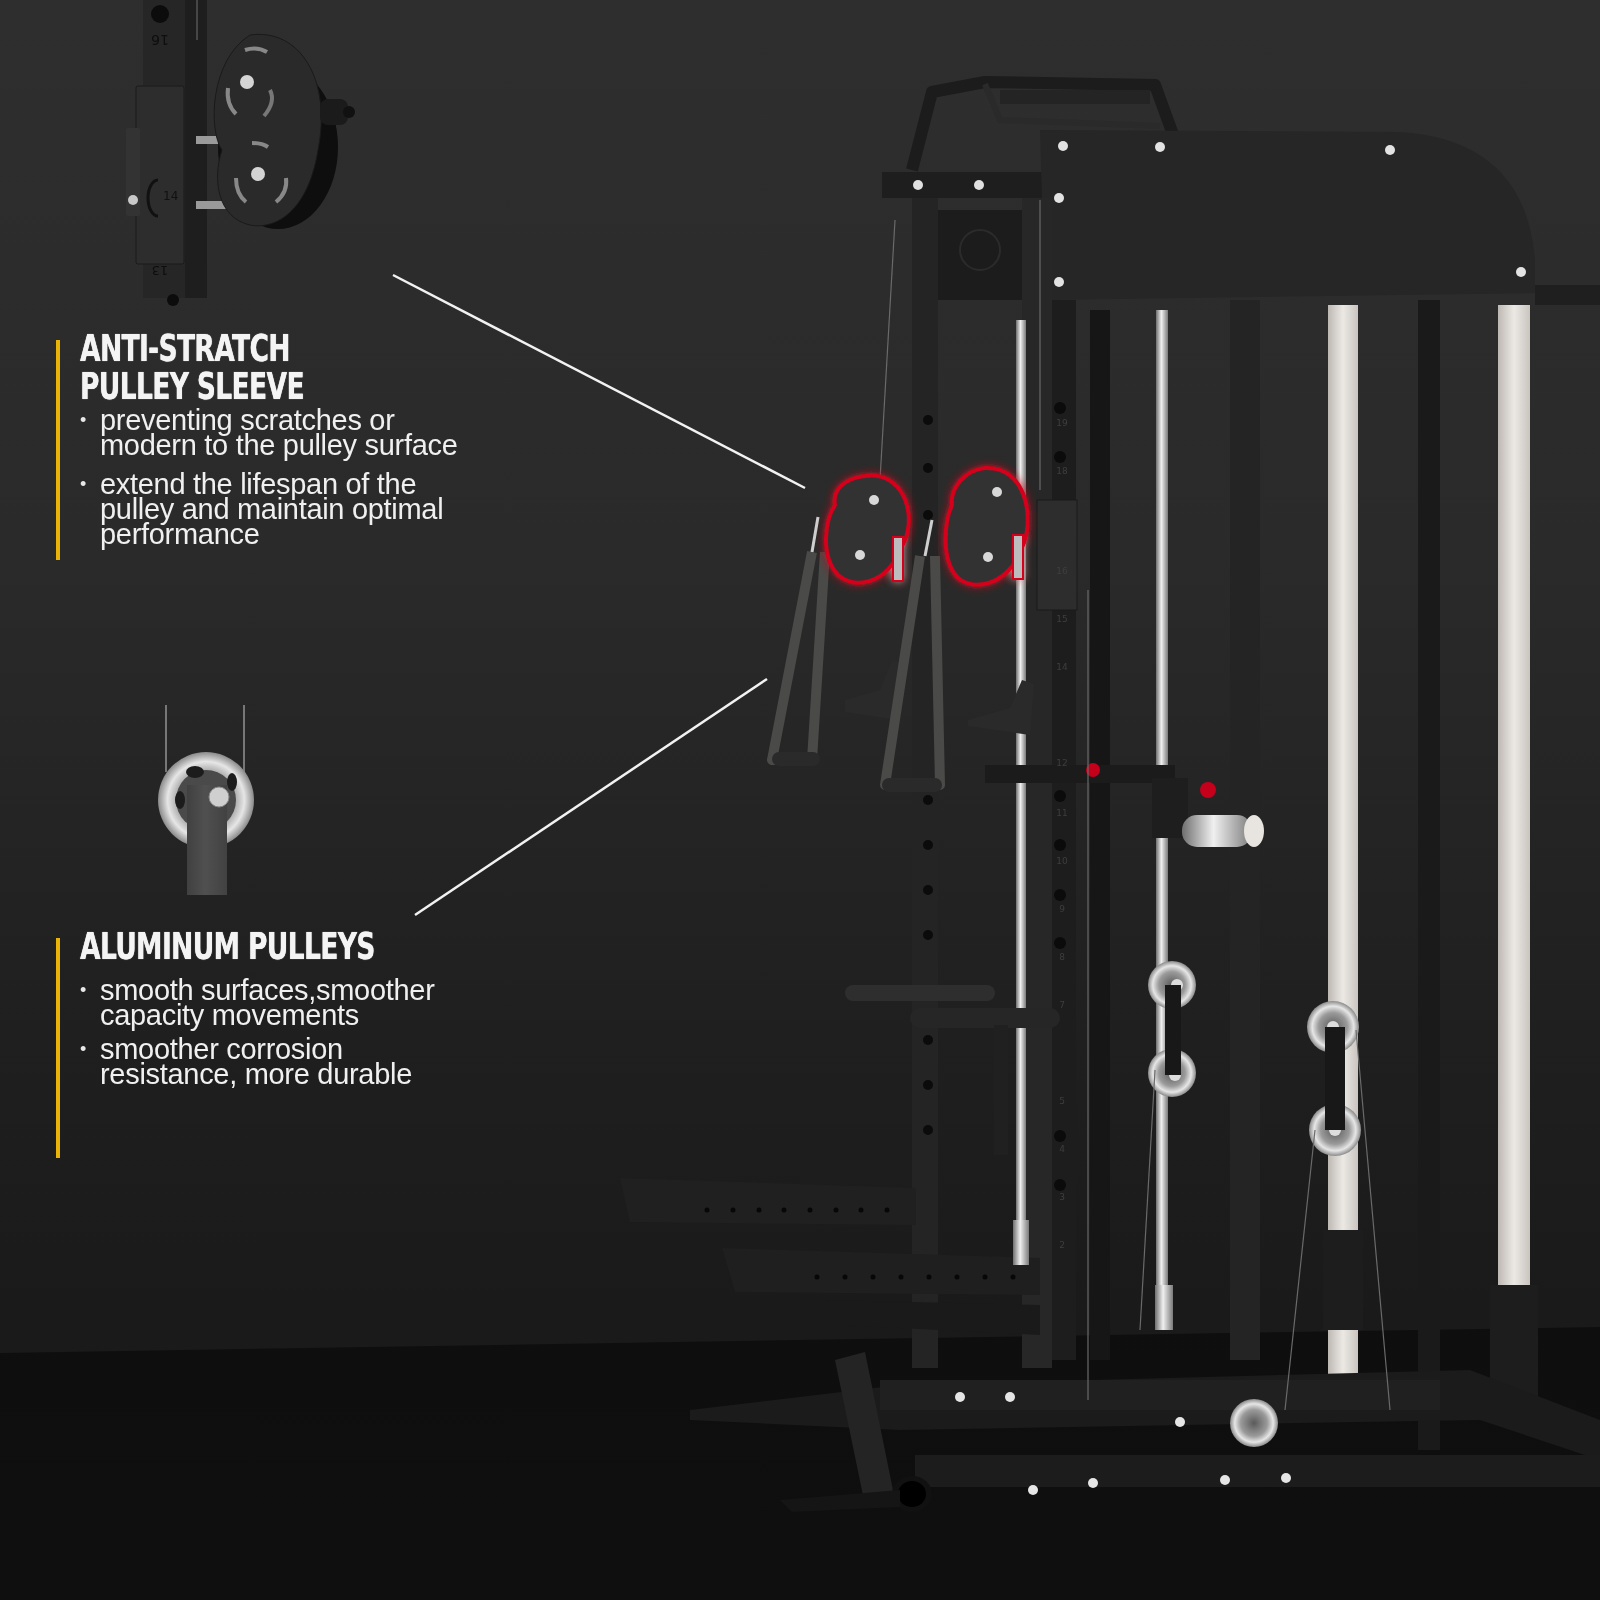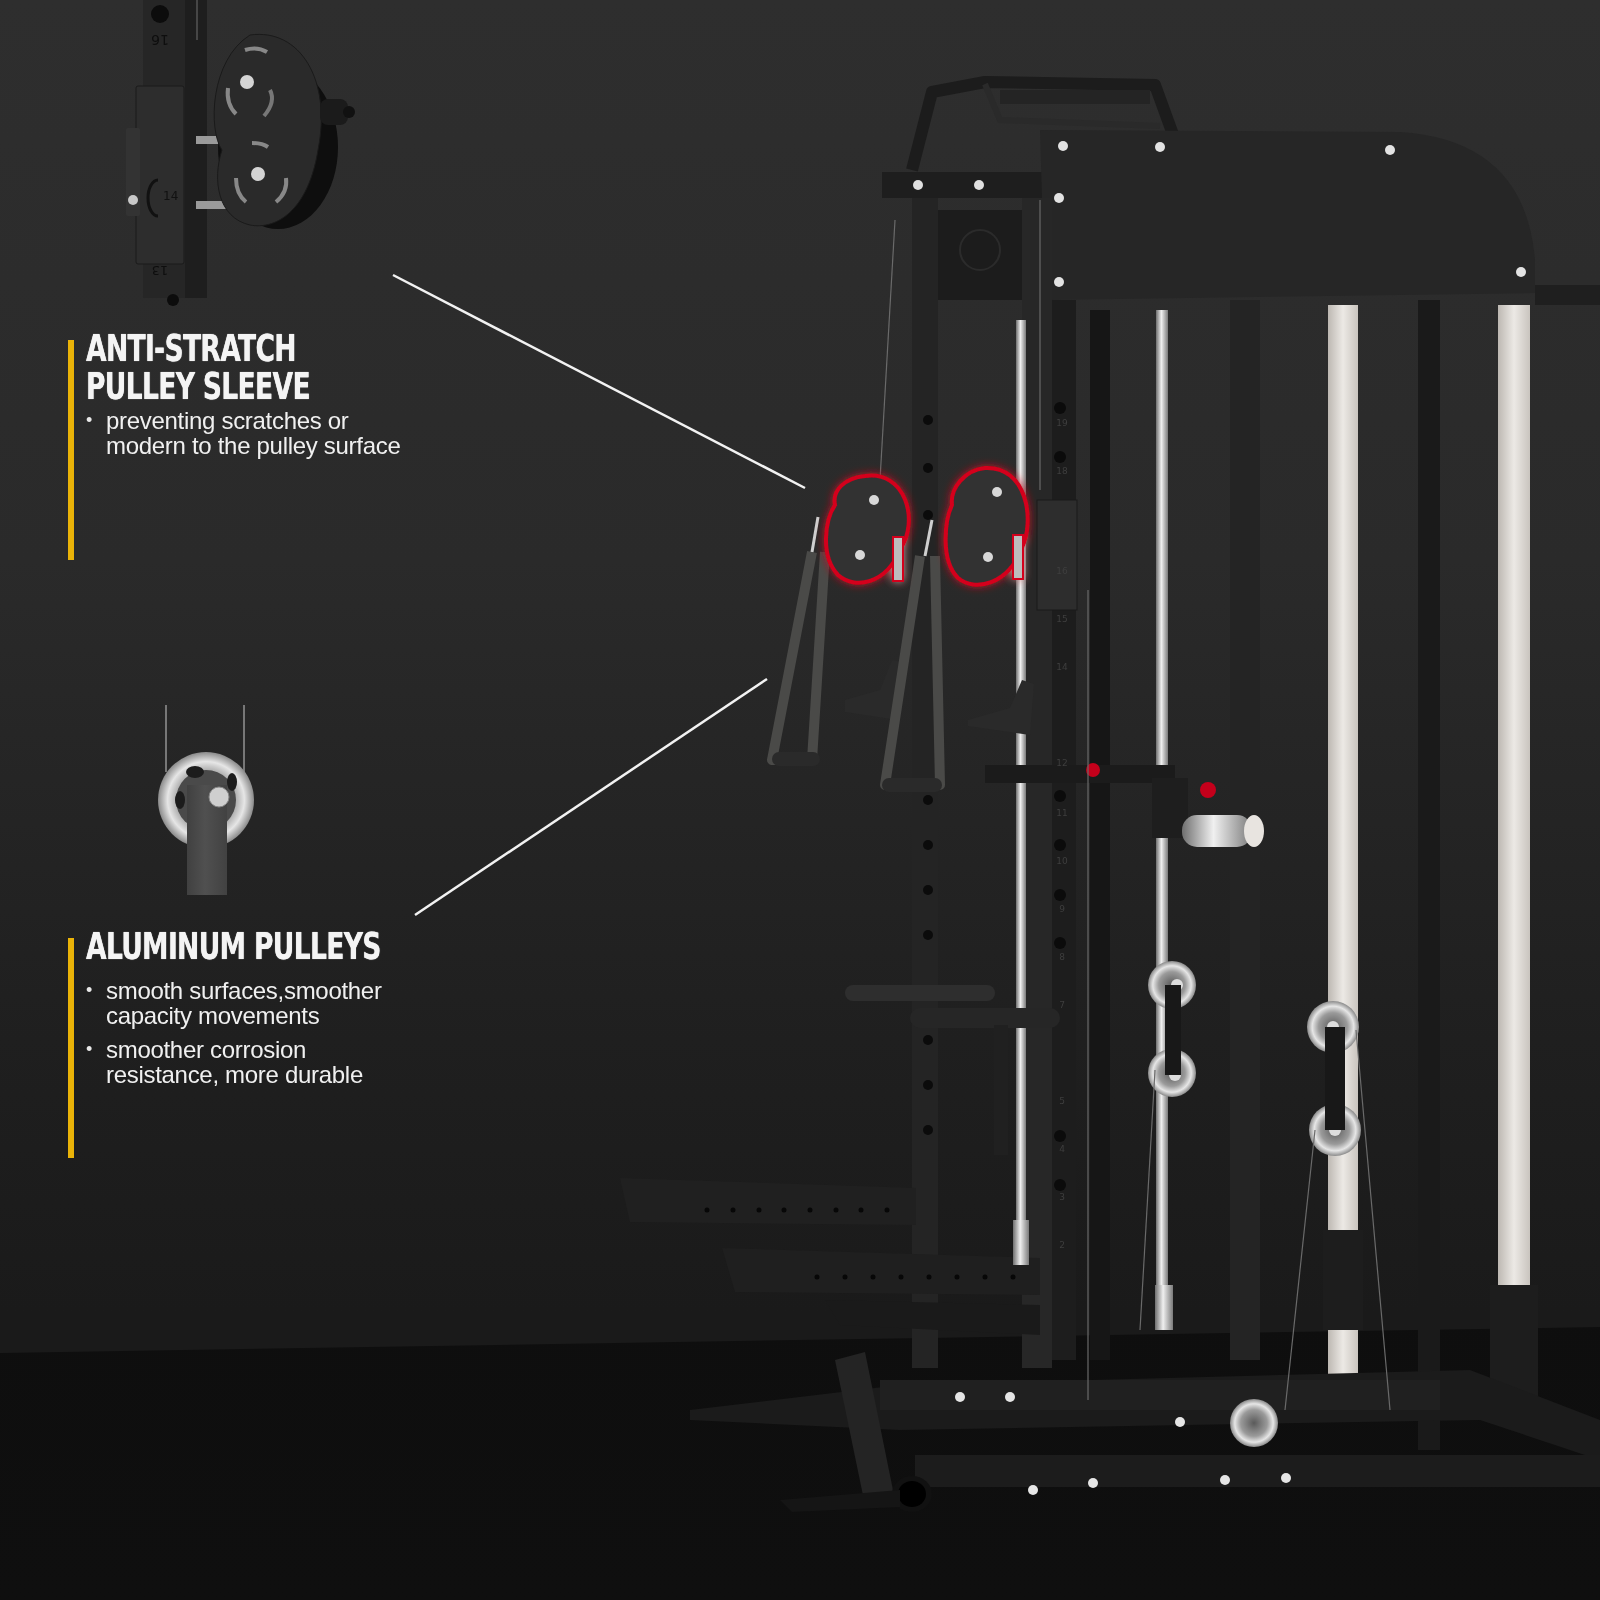--- a/index.html
+++ b/index.html
@@ -11,36 +11,36 @@
     background: linear-gradient(180deg, #2e2e2e 0%, #2a2a2a 35%, #1f1f1f 65%, #1a1a1a 82%);
   }
   .floor {
     position: absolute; left: 0; top: 0; width: 1600px; height: 1600px;
     background: linear-gradient(180deg, #0a0a0a 0%, #0f0f0f 100%);
     clip-path: polygon(0 1353px, 1600px 1327px, 1600px 1600px, 0 1600px);
   }
 
   .scene { position: absolute; left: 0; top: 0; width: 1600px; height: 1600px; }
 
-  .feature { position: absolute; left: 68px; padding-left: 12px; border-left: 6px solid #eab308; }
+  .feature { position: absolute; left: 56px; padding-left: 20px; border-left: 4px solid #eab308; }
   .feature-1 { top: 340px; height: 220px; }
   .feature-2 { top: 938px; height: 220px; }
 
   .feature-title {
     font-family: "DejaVu Sans", sans-serif; font-weight: bold;
     font-size: 37px; line-height: 38px; letter-spacing: -1px;
     transform: scaleX(0.72); transform-origin: left top;
     color: #f4f4f4; text-transform: uppercase; white-space: nowrap;
     text-shadow: 0 0 1px #fff;
   }
   .feature-1 .feature-title { width: 420px; margin-top: -10px; }
   .feature-2 .feature-title { width: 430px; margin-top: -10px; }
 
   .bullets { list-style: none; margin-top: 2px; }
-  .bullet { position: relative; padding-left: 20px; font-size: 24px; line-height: 25px; color: #f0f0f0; margin-bottom: 14px; letter-spacing: -0.3px; }
+  .bullet { position: relative; padding-left: 20px; font-size: 29px; line-height: 25px; color: #f0f0f0; margin-bottom: 14px; letter-spacing: -0.3px; }
   .bullet::before { content: "\2022"; position: absolute; left: 0; top: 0; font-size: 18px; line-height: 25px; color: #e8e8e8; }
   .feature-2 .bullets { margin-top: 12px; }
   .feature-2 .bullet { margin-bottom: 9px; }
 </style>
 </head>
 <body>
 
 <div class="backdrop"></div>
 <div class="floor"></div>
 
@@ -297,20 +297,25 @@
 <div class="feature feature-1">
   <div class="feature-title">
     <div>ANTI-STRATCH</div>
     <div>PULLEY SLEEVE</div>
   </div>
   <ul class="bullets">
     <li class="bullet">
       <div>preventing scratches or</div>
       <div>modern to the pulley surface</div>
     </li>
+    <li class="bullet">
+      <div>extend the lifespan of the</div>
+      <div>pulley and maintain optimal</div>
+      <div>performance</div>
+    </li>
   </ul>
 </div>
 
 <div class="feature feature-2">
   <div class="feature-title">
     <div>ALUMINUM PULLEYS</div>
   </div>
   <ul class="bullets">
     <li class="bullet">
       <div>smooth surfaces,smoother</div>

